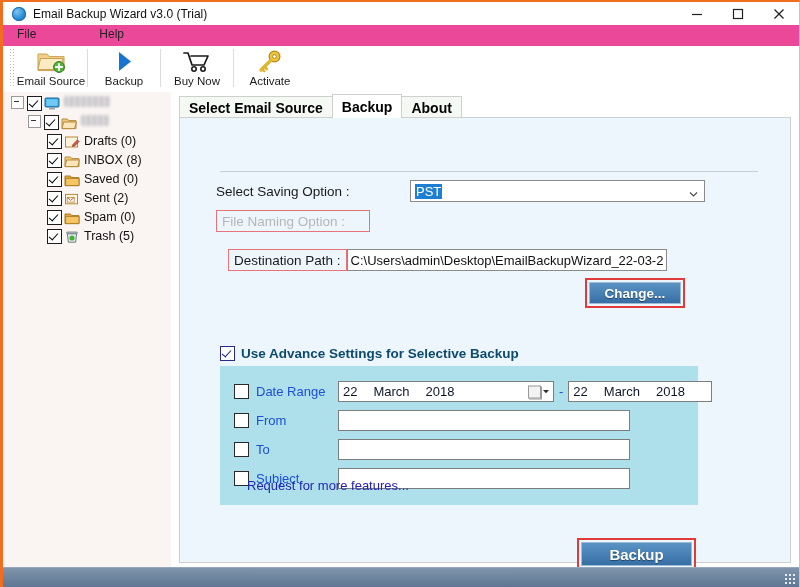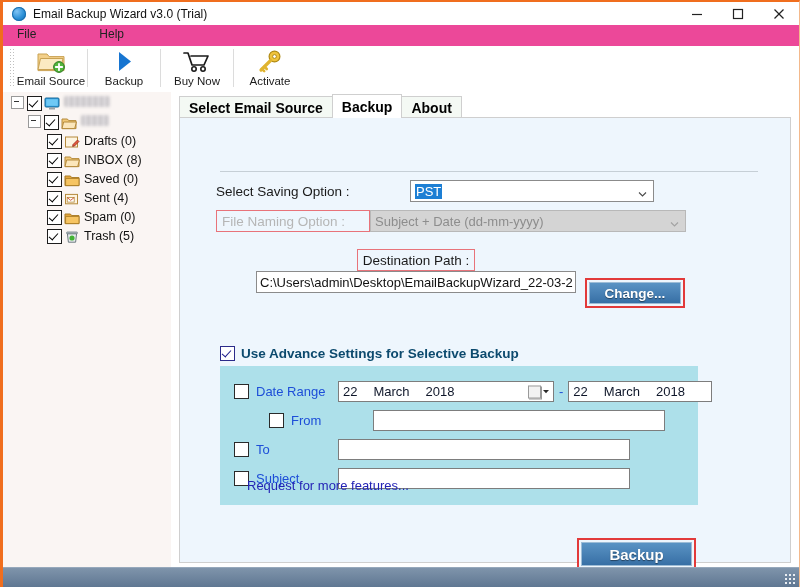--- a/index.html
+++ b/index.html
@@ -397,21 +397,21 @@
 
       <div class="tnode lvl2">
         <div class="cb checked"></div>
         <div class="ticon">
           <svg width="16" height="14" viewBox="0 0 16 14">
             <rect x="1.5" y="2.4" width="12" height="9.4" fill="#fdf4e0" stroke="#b58a3c" stroke-width="1"></rect>
             <rect x="3.2" y="5.5" width="7" height="4.6" fill="#fff" stroke="#b58a3c" stroke-width=".8"></rect>
             <path d="M3.2 5.5 L6.7 8.3 L10.2 5.5" fill="none" stroke="#cf4a2d" stroke-width=".9"></path>
           </svg>
         </div>
-        <span class="tlabel">Sent (4)</span>
+        <span class="tlabel">Sent (2)</span>
       </div>
 
       <div class="tnode lvl2">
         <div class="cb checked"></div>
         <div class="ticon">
           <svg width="16" height="14" viewBox="0 0 16 14">
             <path d="M1 3 h5.4 l1.3 1.6 H15 v8 H1 Z" fill="#e8a93e" stroke="#a87a25" stroke-width="1"></path>
             <path d="M1.6 5.4 H15 v7.2 H1.6 Z" fill="#f6c462" stroke="#a87a25" stroke-width=".9"></path>
           </svg>
         </div>
@@ -446,43 +446,35 @@
         <span>About</span>
       </div>
     </div>
 
     <div class="tabpanel">
 
       <div class="sep-line"></div>
 
       <div class="row" style="left:36px; top:62px;gap:40px;">
         <div class="flabel" style="width:154px;">Select Saving Option :</div>
-        <div class="combo" style="width:244px;">
+        <div class="combo" style="width:295px;">
           <span class="cval"><span class="sel">PST</span></span>
           <span class="arrow">
             <svg width="9" height="9" viewBox="0 0 9 9">
                 <path d="M1 3 L4.5 6.5 L8 3" fill="none" stroke="#4a4a4a" stroke-width="1.1"></path>
               </svg>
           </span>
         </div>
       </div>
 
       <div class="row" style="left:36px; top:92px;">
         <div class="flabel disabled boxed" style="width:154px; height:22px; display:flex; align-items:center;">File Naming Option :</div>
-        <div class="combo disabled" style="width:316px; margin-left:0;">
-          <span class="cval">Subject + Date (dd-mm-yyyy)</span>
-          <span class="arrow">
-            <svg width="9" height="9" viewBox="0 0 9 9">
-                <path d="M1 3 L4.5 6.5 L8 3" fill="none" stroke="#a2a2a2" stroke-width="1.1"></path>
-              </svg>
-          </span>
-        </div>
-      </div>
-
-      <div class="row" style="left:76px; top:131px;flex-direction:column;">
+      </div>
+
+      <div class="row" style="left:48px; top:131px;">
         <div class="flabel boxed" style="height:22px; display:flex; align-items:center;">Destination Path :</div>
         <div class="textfield" style="width:320px;">C:\Users\admin\Desktop\EmailBackupWizard_22-03-2</div>
       </div>
 
       <div class="btn-focus" style="position:absolute; left:405px; top:160px; width:100px; height:30px;">
         <div class="btn-blue" style="width:100%; height:100%;">Change...</div>
       </div>
 
       <div class="adv-head">
         <div class="adv-cb"></div>
@@ -506,21 +498,21 @@
             </span>
           </div>
           <div class="alabel" style="padding:0 5px;">-</div>
           <div class="datefield" style="width:144px;">
             <span style="padding-left:4px;">22</span>
             <span style="padding-left:16px;">March</span>
             <span style="padding-left:16px;">2018</span>
           </div>
         </div>
 
-        <div class="adv-row" style="top:44px;margin-left:35px;">
+        <div class="adv-row" style="top:44px;">
           <div class="acb"></div>
           <div class="alabel" style="width:82px;">From</div>
           <div class="inputbox" style="width:292px;"></div>
         </div>
 
         <div class="adv-row" style="top:73px;">
           <div class="acb"></div>
           <div class="alabel" style="width:82px;">To</div>
           <div class="inputbox" style="width:292px;"></div>
         </div>

